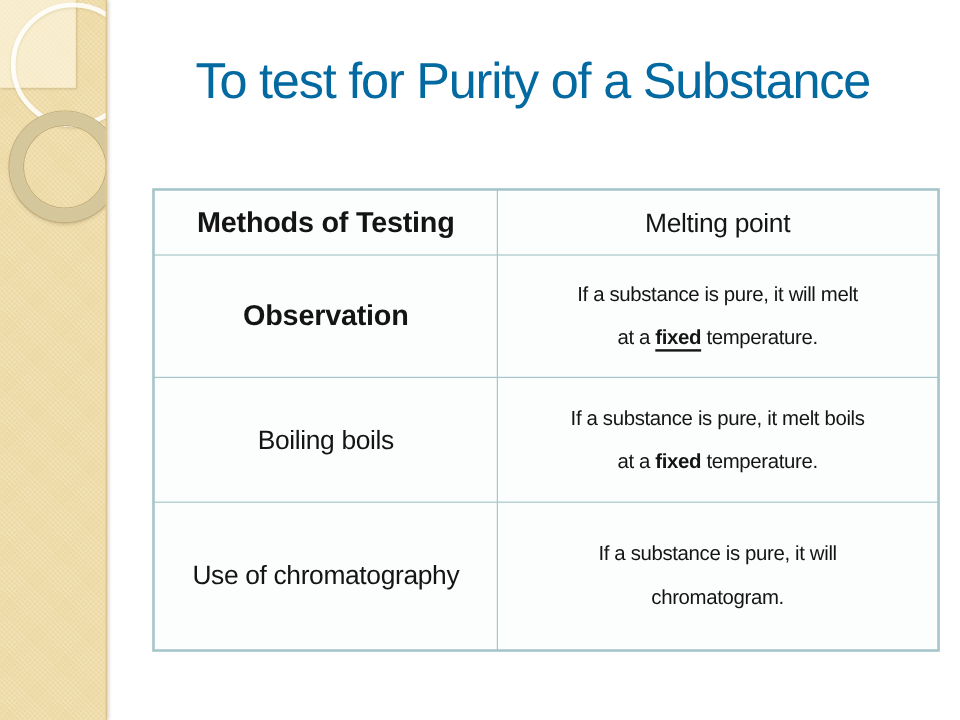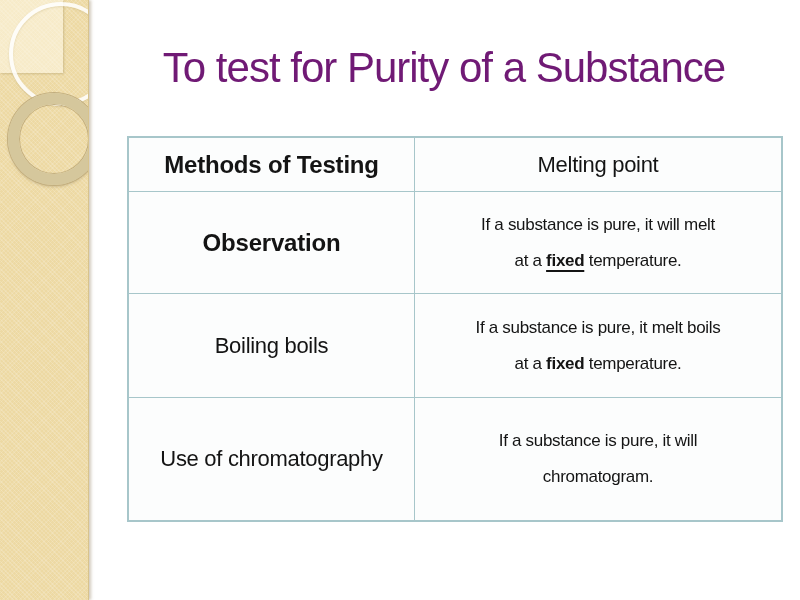--- a/index.html
+++ b/index.html
@@ -34,26 +34,26 @@
     left:8px;top:93px;width:92px;height:92px;box-sizing:border-box;
     border:11px solid #D5C79C;
     box-shadow:0 0 0 1px #C2AE7F, inset 0 0 0 1px #C2AE7F, 0 2px 3px rgba(140,120,80,.35);
   }
 
   
   .title{
     position:absolute;left:88px;top:44px;width:712px;margin:0;
     text-align:center;
     font-size:42px;font-weight:400;letter-spacing:-1px;
-    color:#701a75;
+    color:#0369a1;
   }
 
   
   .ptable{
-    position:absolute;left:127px;top:136px;width:656px;height:386px;
+    position:absolute;left:127px;top:157px;width:656px;height:386px;
     box-sizing:border-box;
     display:grid;
     grid-template-columns:285px 1fr;
     grid-template-rows:53px 101px 103px auto;
     gap:1px;
     background:#A7C6CA;           
     border:2px solid #A7C6CA;
   }
   .cell{
     background:#FCFDFD;

